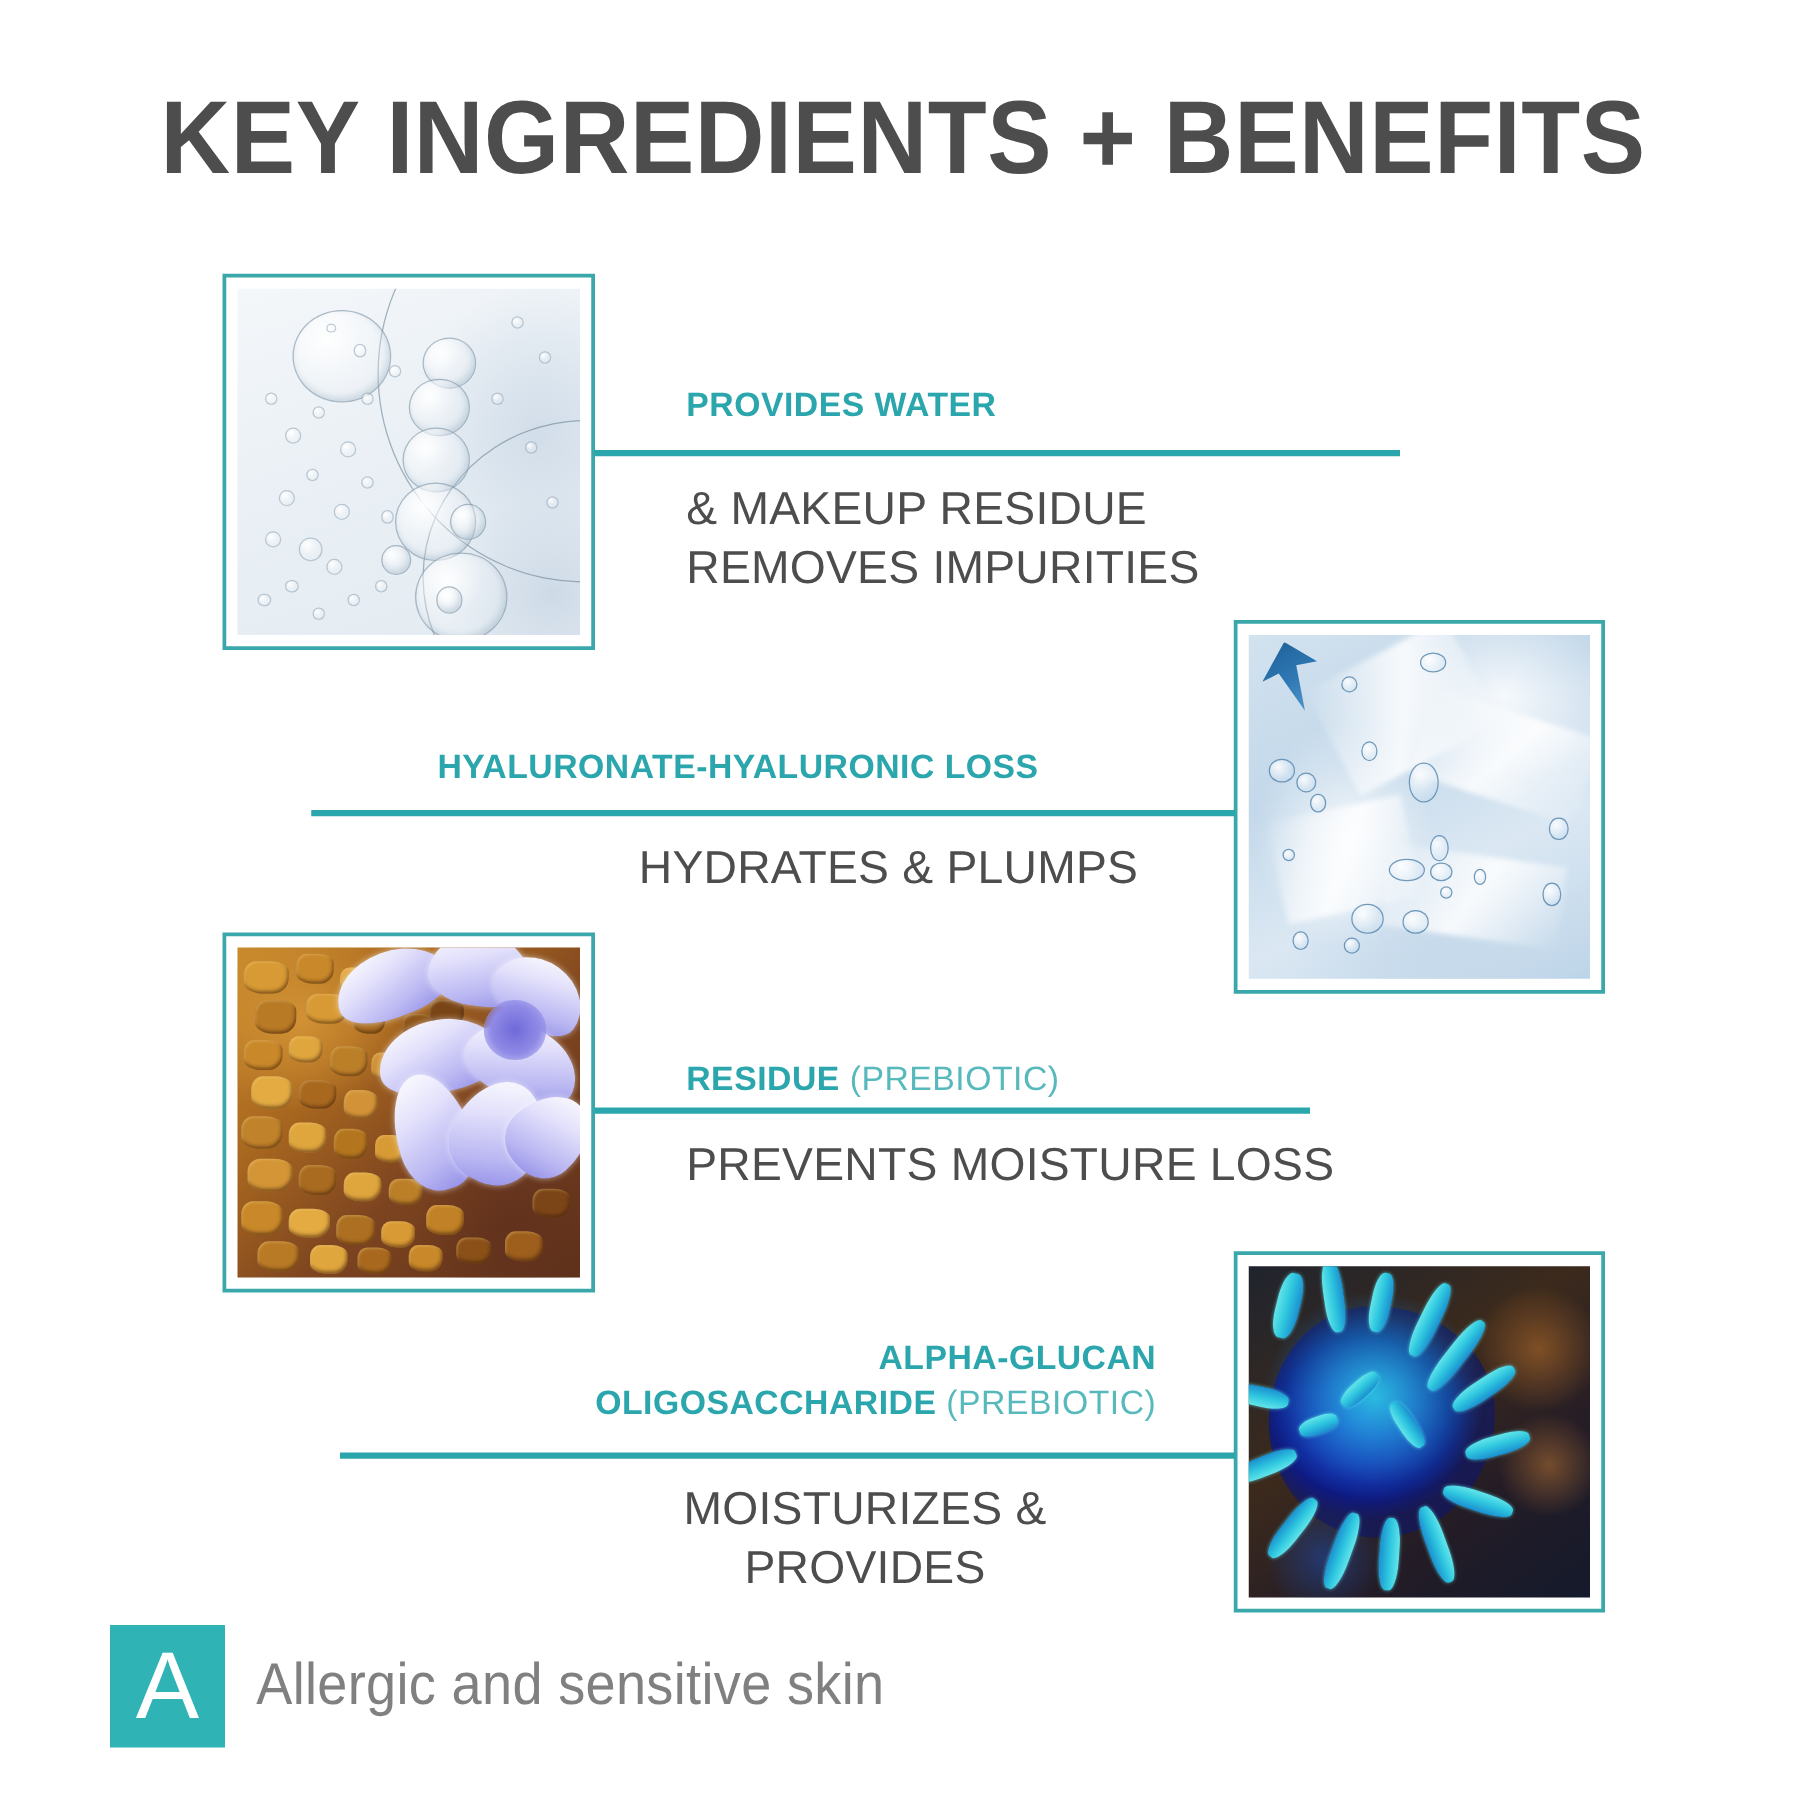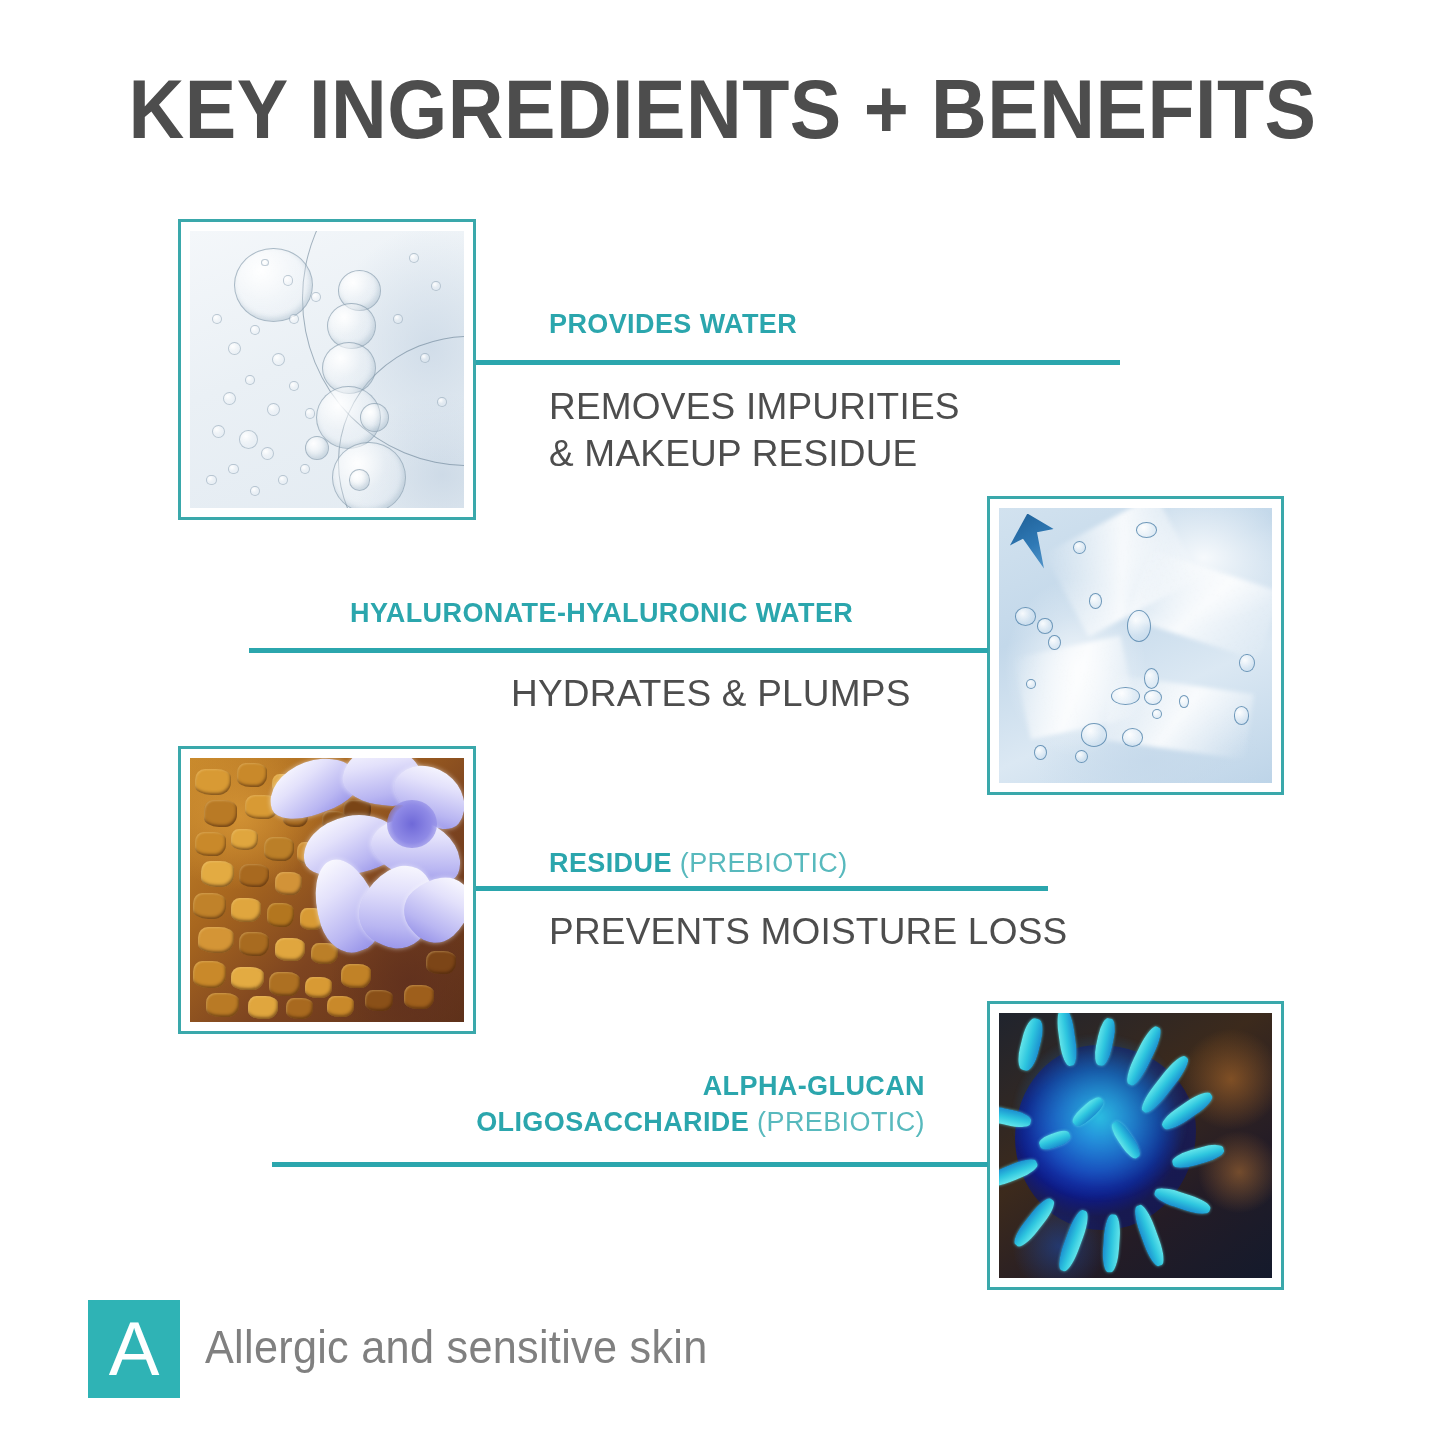--- a/index.html
+++ b/index.html
@@ -281,22 +281,22 @@
     <div class="bub tiny" style="left:84%; top:44%; width:3%; height:3%;"></div>
     <div class="bub tiny" style="left:90%; top:60%; width:3%; height:3%;"></div>
   </div>
 </div>
 
 <div class="ing-name" id="name-micellar">
   <span>PROVIDES WATER</span>
 </div>
 <div class="rule" id="rule-micellar"></div>
 <div class="benefit" id="benefit-micellar">
+  <div>&amp; MAKEUP RESIDUE</div>
   <div>REMOVES IMPURITIES</div>
-  <div>&amp; MAKEUP RESIDUE</div>
 </div>
 
 <div class="frame" id="frame-hyaluronic">
   <div class="photo art-hyaluronic">
     <div class="blue-arrow" style="left:4%; top:2%; width:16%; height:20%; clip-path:polygon(40% 0%, 100% 28%, 62% 34%, 78% 100%, 30% 46%, 0% 58%);"></div>
     <div class="swoosh" style="left:22%; top:4%;  width:46%; height:34%; transform:rotate(-28deg);"></div>
     <div class="swoosh" style="left:50%; top:22%; width:50%; height:26%; transform:rotate(18deg);"></div>
     <div class="swoosh" style="left:8%;  top:50%; width:40%; height:30%; transform:rotate(-12deg);"></div>
     <div class="swoosh" style="left:40%; top:64%; width:52%; height:24%; transform:rotate(8deg);"></div>
     <div class="drop" style="left:47%; top:37%; width:8%;  height:11%;"></div>
@@ -315,21 +315,21 @@
     <div class="drop" style="left:66%; top:68%; width:3%;  height:4%;"></div>
     <div class="drop" style="left:56%; top:73%; width:3%;  height:3%;"></div>
     <div class="drop" style="left:10%; top:62%; width:3%;  height:3%;"></div>
     <div class="drop" style="left:50%; top:5%;  width:7%;  height:5%;"></div>
     <div class="drop" style="left:13%; top:86%; width:4%;  height:5%;"></div>
     <div class="drop" style="left:28%; top:88%; width:4%;  height:4%;"></div>
   </div>
 </div>
 
 <div class="ing-name" id="name-hyaluronic">
-  <span>HYALURONATE-HYALURONIC WATER</span>
+  <span>HYALURONATE-HYALURONIC LOSS</span>
 </div>
 <div class="rule" id="rule-hyaluronic"></div>
 <div class="benefit" id="benefit-hyaluronic">
   <div>HYDRATES &amp; PLUMPS</div>
 </div>
 
 <div class="frame" id="frame-inulin">
   <div class="photo art-inulin">
     <div class="grain" style="left:2%;  top:4%;  width:13%; height:10%; background:#d89a34;"></div>
     <div class="grain" style="left:17%; top:2%;  width:11%; height:9%;  background:#c9892a;"></div>
@@ -410,16 +410,17 @@
     <div class="tendril" style="left:18%; top:42%; width:5%;  height:12%; transform:rotate(70deg);"></div>
   </div>
 </div>
 
 <div class="ing-name" id="name-glucan">
   <span>ALPHA-GLUCAN</span><br>
   <span>OLIGOSACCHARIDE</span><span>&nbsp;</span><span class="qual">(PREBIOTIC)</span>
 </div>
 <div class="rule" id="rule-glucan"></div>
 <div class="benefit" id="benefit-glucan">
+  <div>MOISTURIZES &amp; PROVIDES</div>
 </div>
 
 <div class="badge">A</div>
 <div class="footer-text">Allergic and sensitive skin</div>
 
 </body></html>

